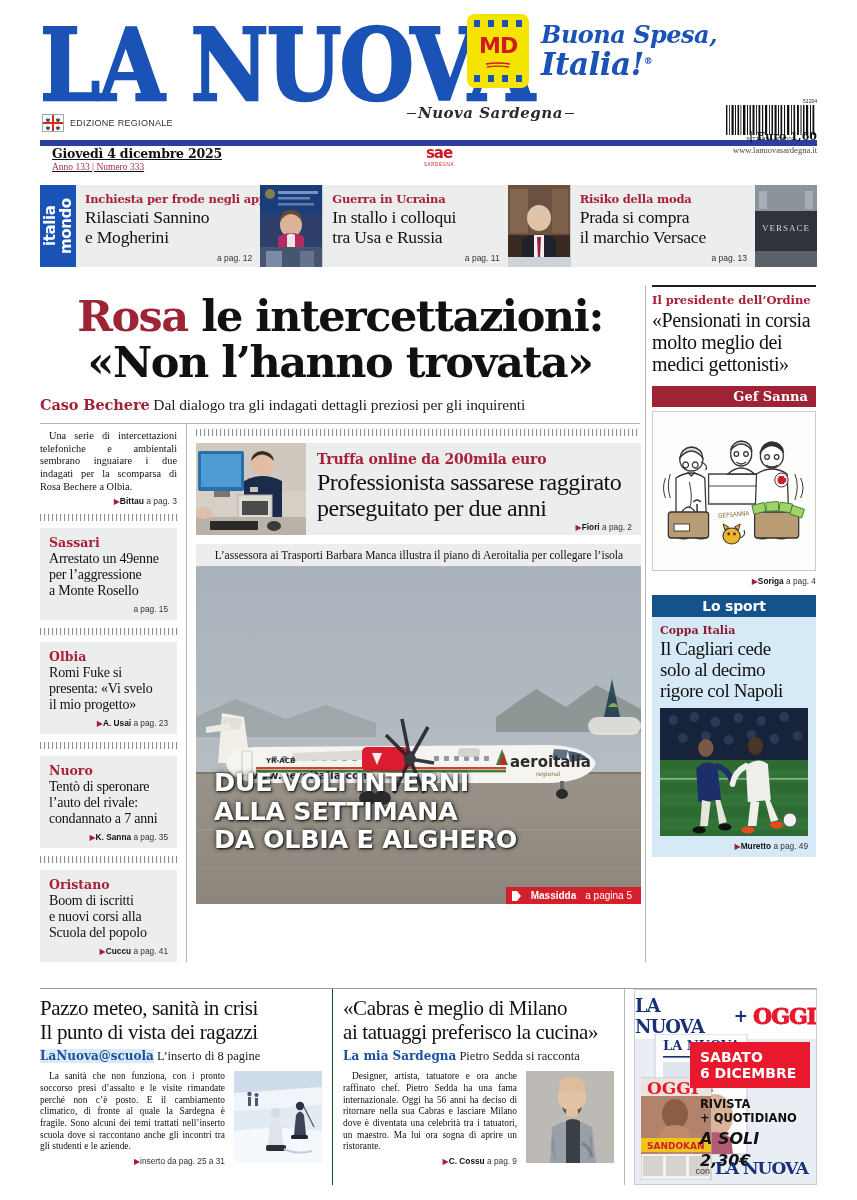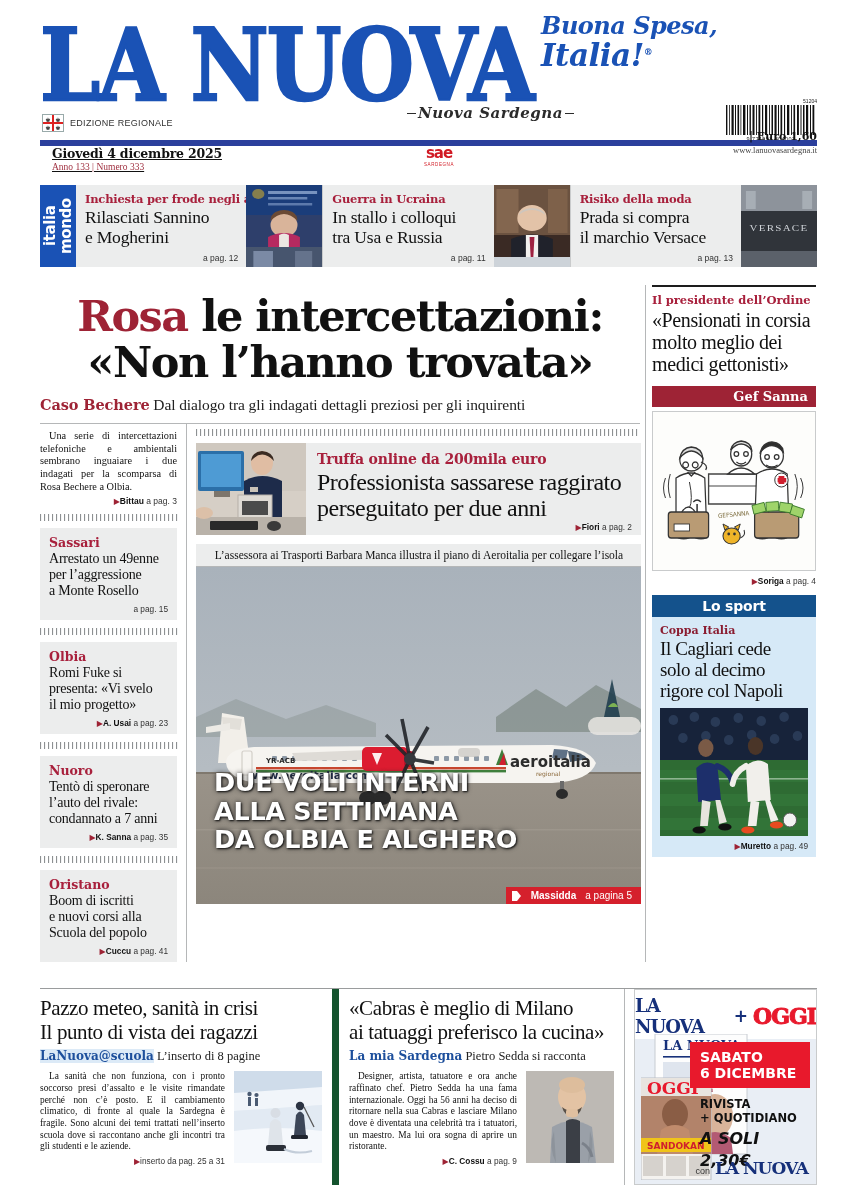--- a/index.html
+++ b/index.html
@@ -147,21 +147,21 @@
     color:#a8203c; letter-spacing:-.2px; margin-bottom:2px; white-space:nowrap;
   }
   .ts-head {
     font-family:"Liberation Serif", serif; font-size:17.5px; line-height:1.13;
     color:#111; letter-spacing:-.2px;
   }
   .ts-page {
     position:absolute; right:8px; bottom:4px;
     font-family:"Liberation Sans", sans-serif; font-size:8.5px; color:#333;
   }
-  .ts-photo { width:76px; flex:none; background:#8899aa; position:relative; overflow:hidden; }
+  .ts-photo { width:62px; flex:none; background:#8899aa; position:relative; overflow:hidden; }
 
   
   .body-wrap {
     position:absolute; left:40px; right:40px; top:285px; bottom:0;
   }
   .cols { display:flex; gap:0; }
   .leftarea { width:600px; flex:none; position:relative; }
   .rightcol { width:171px; flex:none; padding-left:6px; border-left:1px solid #b5b7b8; margin-left:5px;}
 
   
@@ -302,21 +302,21 @@
     color:#111; letter-spacing:-.4px; margin-top:2px;
   }
   .sp-photo { height:128px; margin-top:6px; background:#2d4a2d; position:relative; overflow:hidden; }
 
   
   .bottom {
     position:absolute; left:40px; right:40px; top:988px;
     border-top:1px solid #9a9c9d; display:flex;
   }
   .bt-col { width:292px; flex:none; padding:8px 10px 0 0; }
-  .bt-col2 { width:292px; flex:none; padding:8px 10px 0 10px; border-left:7px solid #14532d; }
+  .bt-col2 { width:292px; flex:none; padding:8px 10px 0 10px; border-left:1px solid #14532d; }
   .bt-ad { flex:1; padding-left:9px; border-left:1px solid #b5b7b8; }
   .bt-head {
     font-family:"Liberation Serif", serif; font-size:21px; line-height:1.13;
     color:#111; letter-spacing:-.4px;
   }
   .bt-kick {
     margin-top:5px; font-family:"Liberation Serif", serif; font-size:12.5px; color:#222;
   }
   .bt-kick b { font-family:"DejaVu Serif", serif; font-weight:700; color:#1d4f9c; font-size:12px; }
   .bt-kick .hl { background:#dceaf7; }
@@ -363,20 +363,39 @@
       <div class="sard-flag">
         <div class="sard-q">♚</div>
           <div class="sard-q">♚</div>
         <div class="sard-q">♚</div>
           <div class="sard-q">♚</div>
       </div>
       <div class="edition-label">EDIZIONE REGIONALE</div>
     </div>
 
     <div class="md-ad">
+      <div class="md-logo">
+        <div class="md-dots-top">
+            <i></i>
+            <i></i>
+            <i></i>
+            <i></i>
+          </div>
+        <div class="md-letters">MD</div>
+        <svg class="md-swoosh" viewBox="0 0 26 7">
+          <path d="M1 2 Q13 0 25 2" stroke="#d11a24" stroke-width="1.6" fill="none"></path>
+          <path d="M2 5 Q13 3.2 24 5" stroke="#d11a24" stroke-width="1.4" fill="none"></path>
+        </svg>
+        <div class="md-dots-bot">
+            <i></i>
+            <i></i>
+            <i></i>
+            <i></i>
+          </div>
+      </div>
       <div class="md-slogan">
         <div class="md-s1">Buona Spesa,</div>
         <div class="md-s2"><span>Italia!</span><sup>®</sup></div>
       </div>
     </div>
 
     <div class="barcode">
       <div class="bc-top">51204</div>
       <svg class="bc-bars" viewBox="0 0 92 30" preserveAspectRatio="none">
         <g fill="#111">

